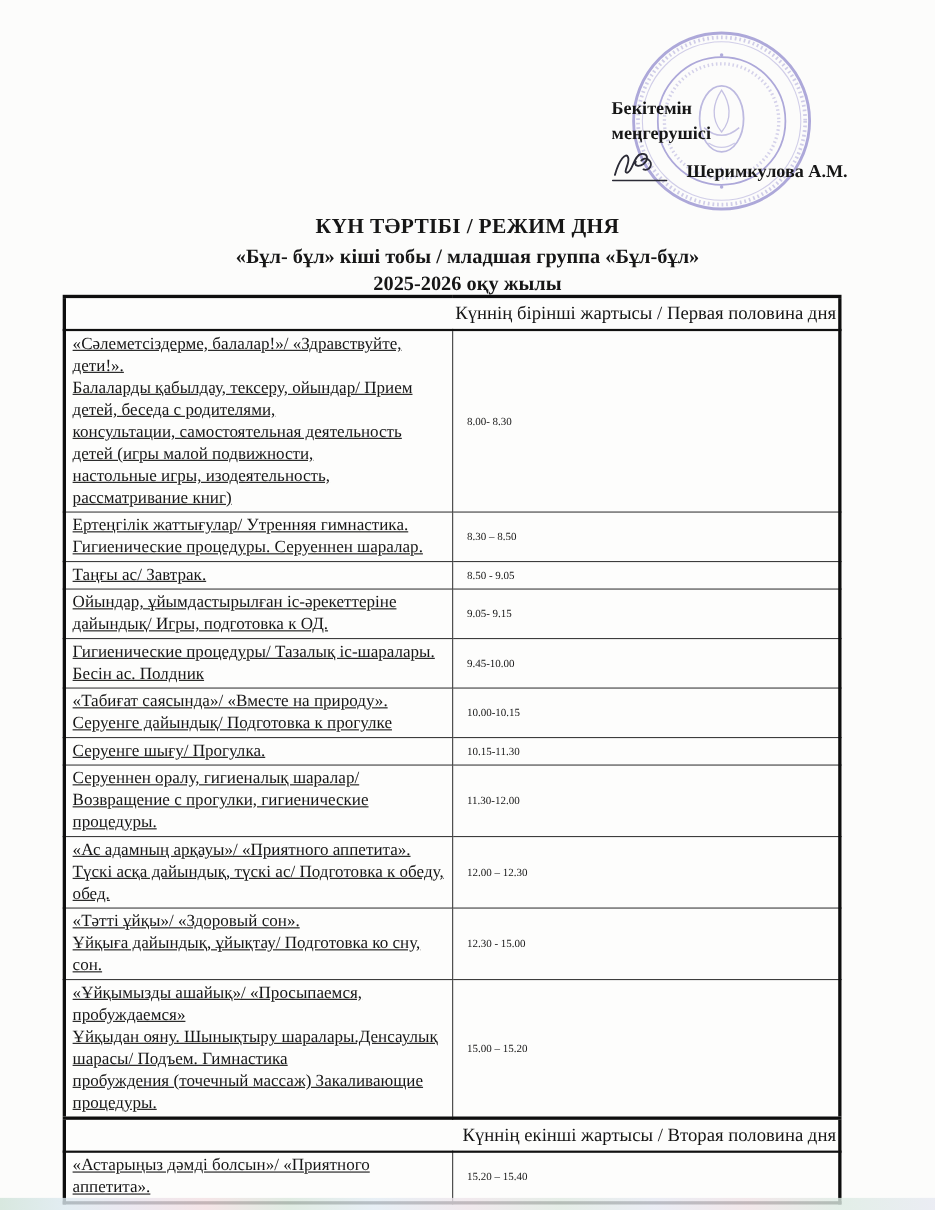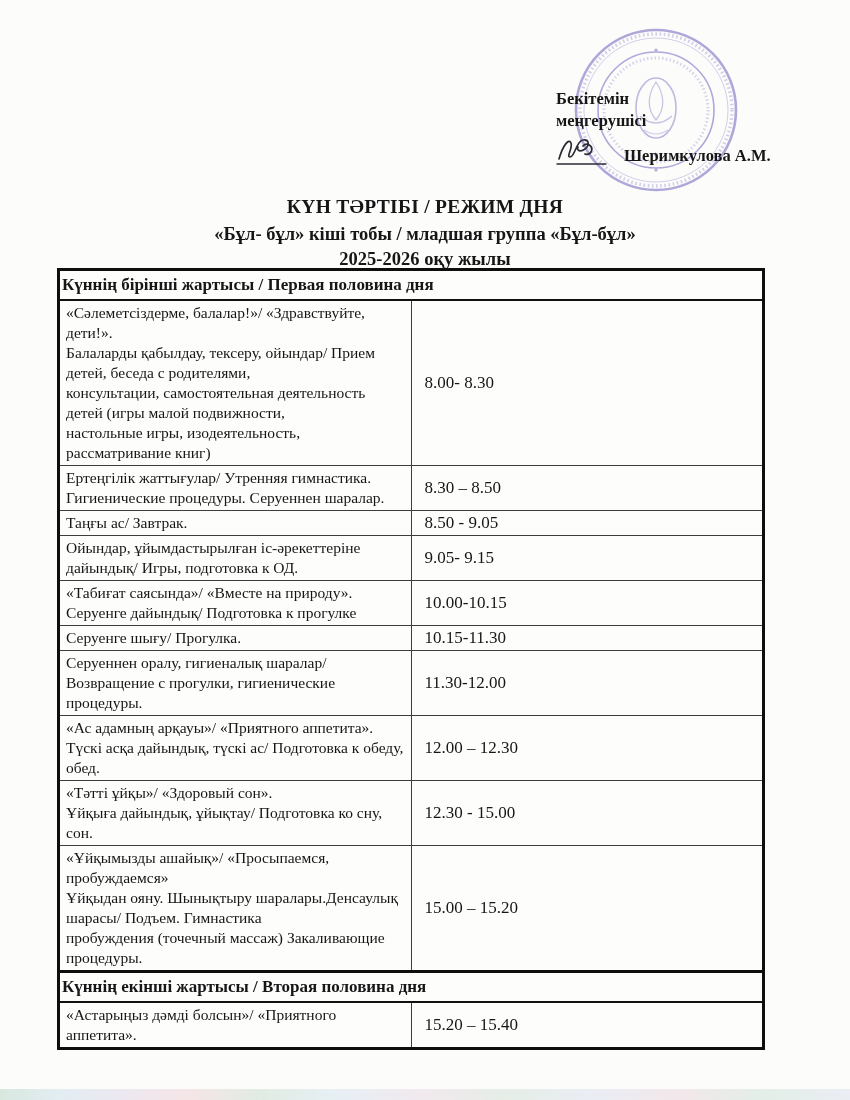--- a/index.html
+++ b/index.html
@@ -22,25 +22,25 @@
   .title-l3{font-size:18.5px;line-height:25px;}
   
   .schedule{
     position:absolute;top:268px;left:57px;width:708px;
     border-collapse:collapse;table-layout:fixed;background:#fdfdfc;
   }
   .schedule{border:3px solid #0e0e0e;}
   .schedule td{border:1px solid #3d3d3d;vertical-align:middle;}
   .section-header{
     border-top:3px solid #0e0e0e !important;border-bottom:2px solid #111 !important;
-    text-align:left;font-weight:bold;font-size:17px;padding:4px 2px;
+    text-align:right;font-weight:normal;font-size:17px;padding:4px 2px;
   }
   .act{padding:2px 6px;font-size:15.5px;}
-  .act-line{line-height:20px;}
-  .time{width:108px;padding:2px 2px 2px 13px;font-size:17px;white-space:nowrap;margin-left:41px;}
+  .act-line{line-height:20px;text-decoration:underline;}
+  .time{width:108px;padding:2px 2px 2px 13px;font-size:10px;white-space:nowrap;margin-left:41px;}
   
   .bottom-strip{
     position:absolute;left:0;right:0;bottom:0;height:11px;opacity:.8;
     background:linear-gradient(90deg,#cfe3d8 0%,#dce9f0 7%,#e8e3ee 14%,#f3dfe2 22%,
       #d9e8dd 31%,#e2ecf4 40%,#eee4ea 50%,#dfeae2 60%,#e6e9f3 70%,#f0e2e6 80%,
       #dcebe3 90%,#e7e9f2 100%);
   }
 </style>
 </head>
 <body>
@@ -117,20 +117,26 @@
           <td class="time">8.50 - 9.05</td>
         </tr>
         <tr>
           <td class="act">
             <div class="act-line">Ойындар, ұйымдастырылған  іс-әрекеттеріне дайындық/ Игры, подготовка к ОД.</div>
           </td>
           <td class="time">9.05- 9.15</td>
         </tr>
         <tr>
           <td class="act">
+            <div class="act-line">Гигиенические процедуры/ Тазалық іс-шаралары. Бесін ас. Полдник</div>
+          </td>
+          <td class="time">9.45-10.00</td>
+        </tr>
+        <tr>
+          <td class="act">
             <div class="act-line">«Табиғат саясында»/ «Вместе на природу».</div>
             <div class="act-line">Серуенге дайындық/ Подготовка к прогулке</div>
           </td>
           <td class="time">10.00-10.15</td>
         </tr>
         <tr>
           <td class="act">
             <div class="act-line">Серуенге шығу/ Прогулка.</div>
           </td>
           <td class="time">10.15-11.30</td>

